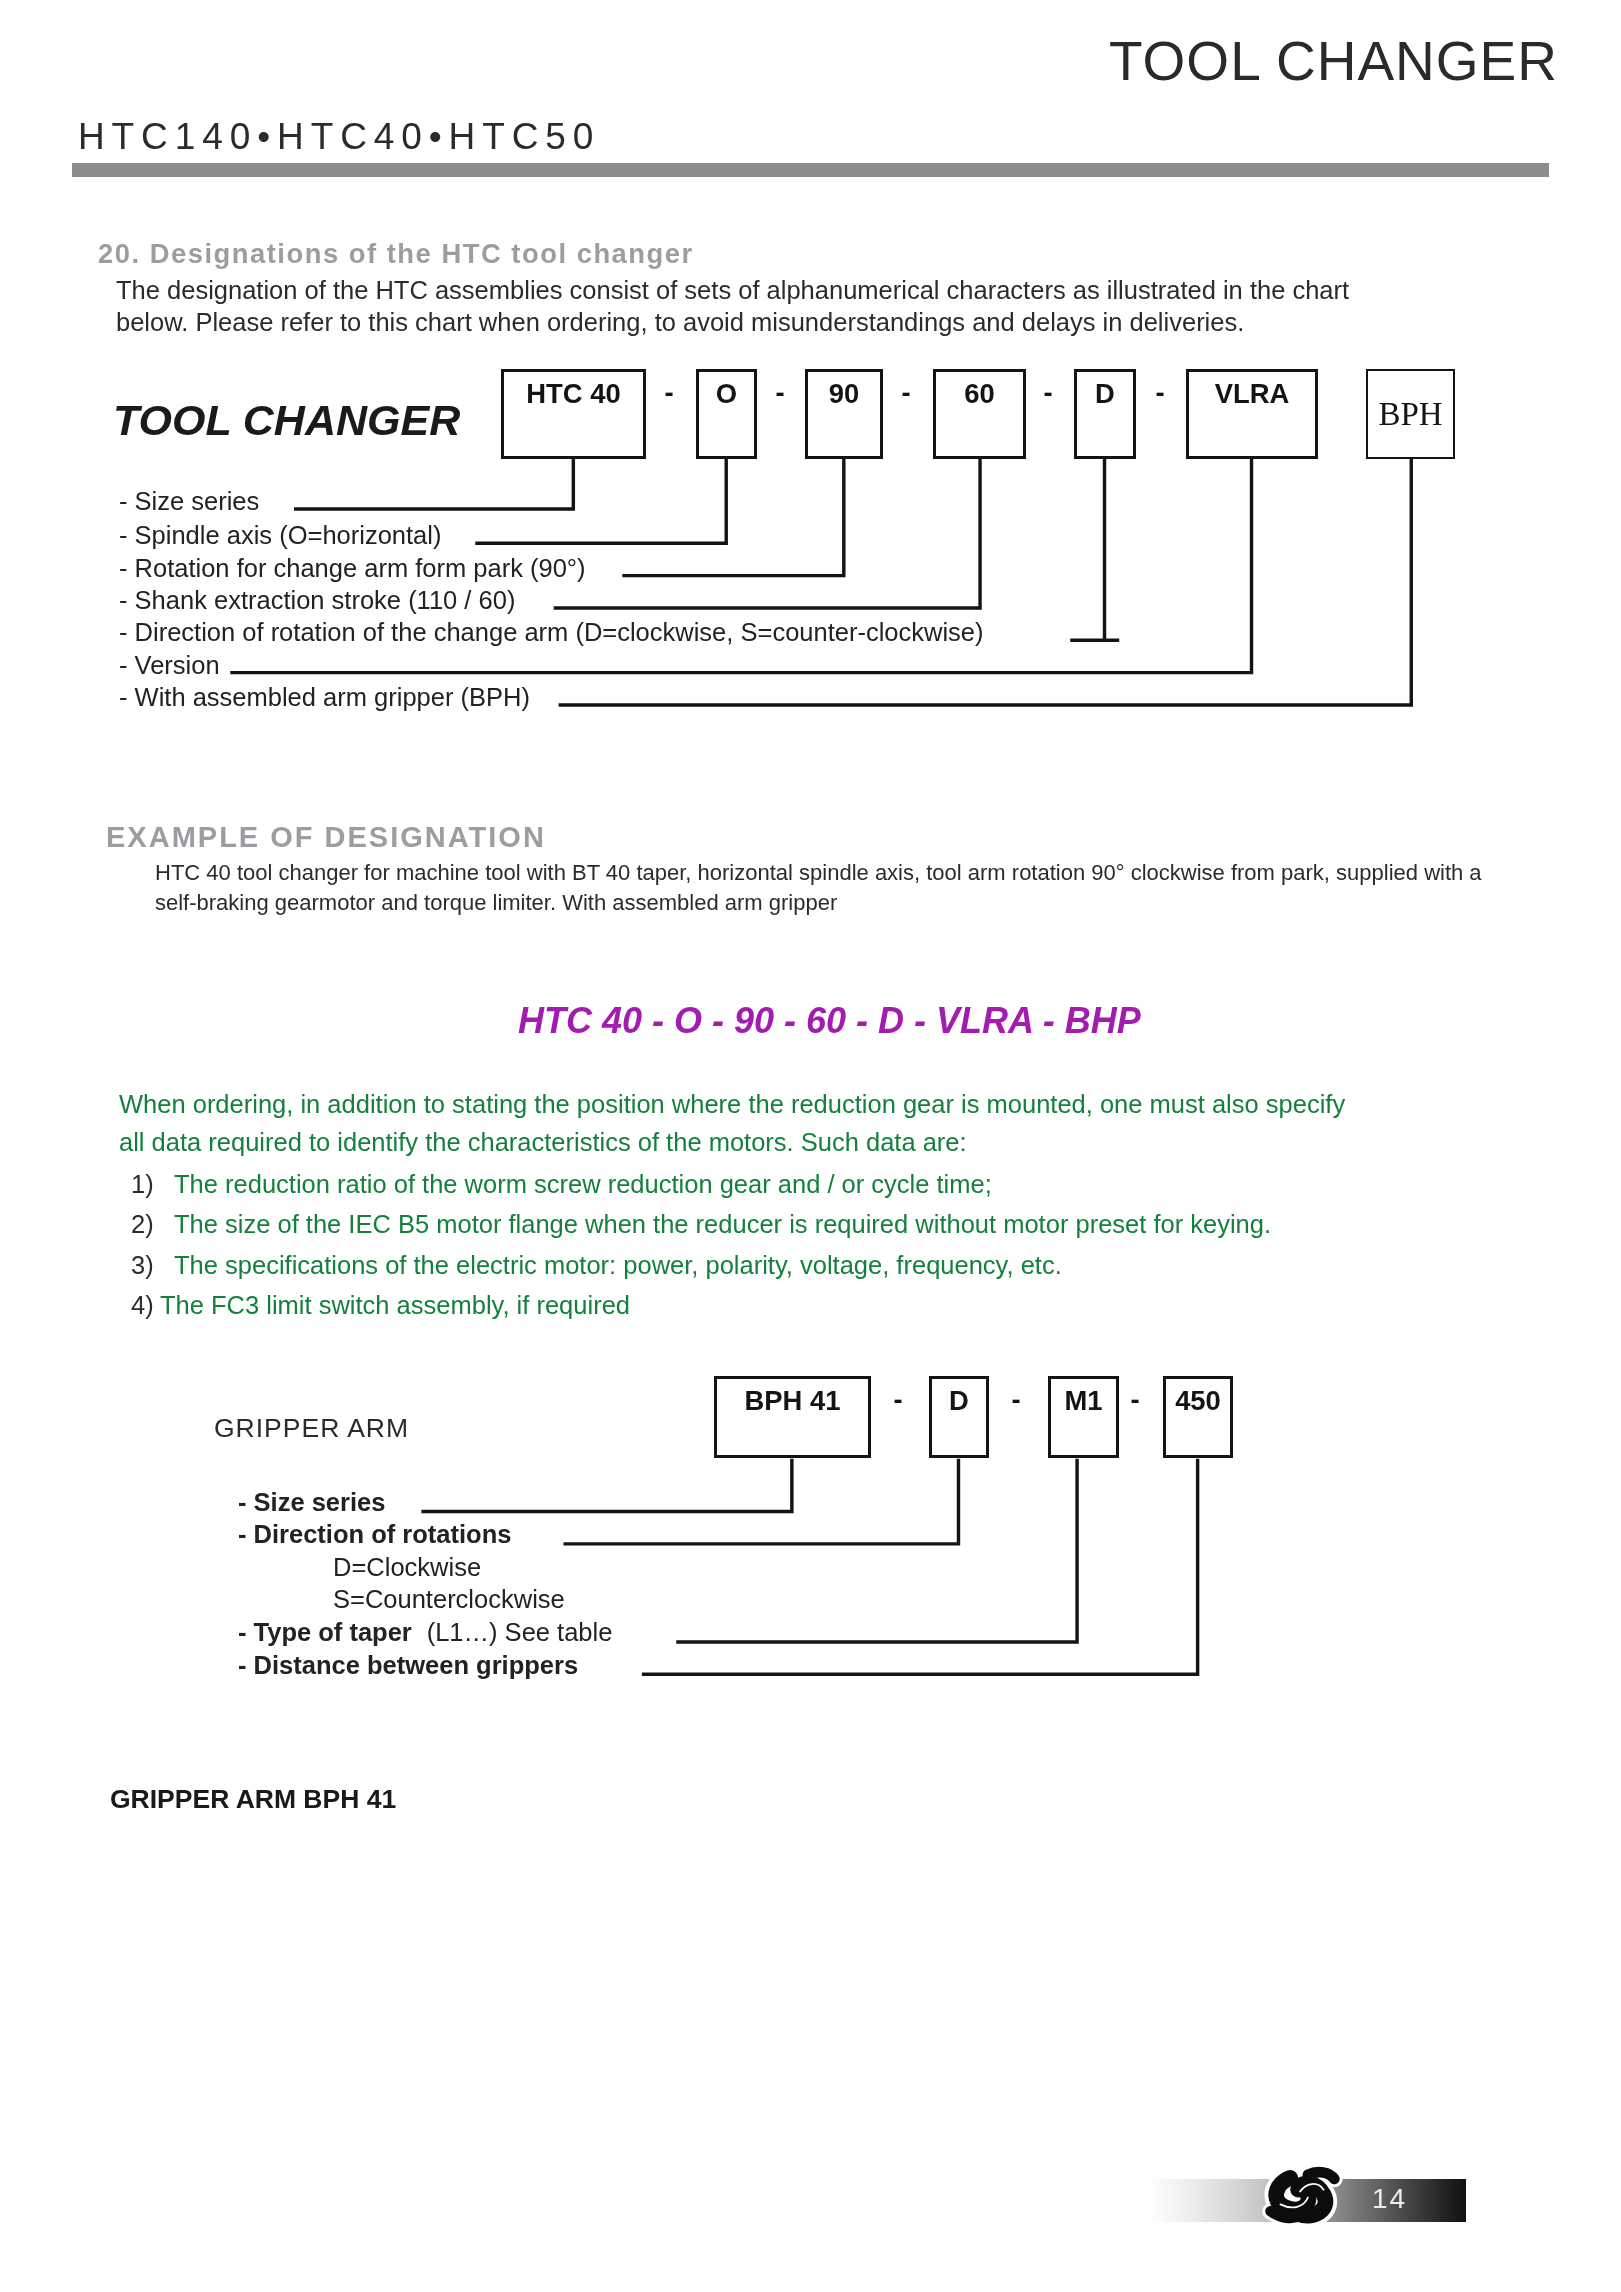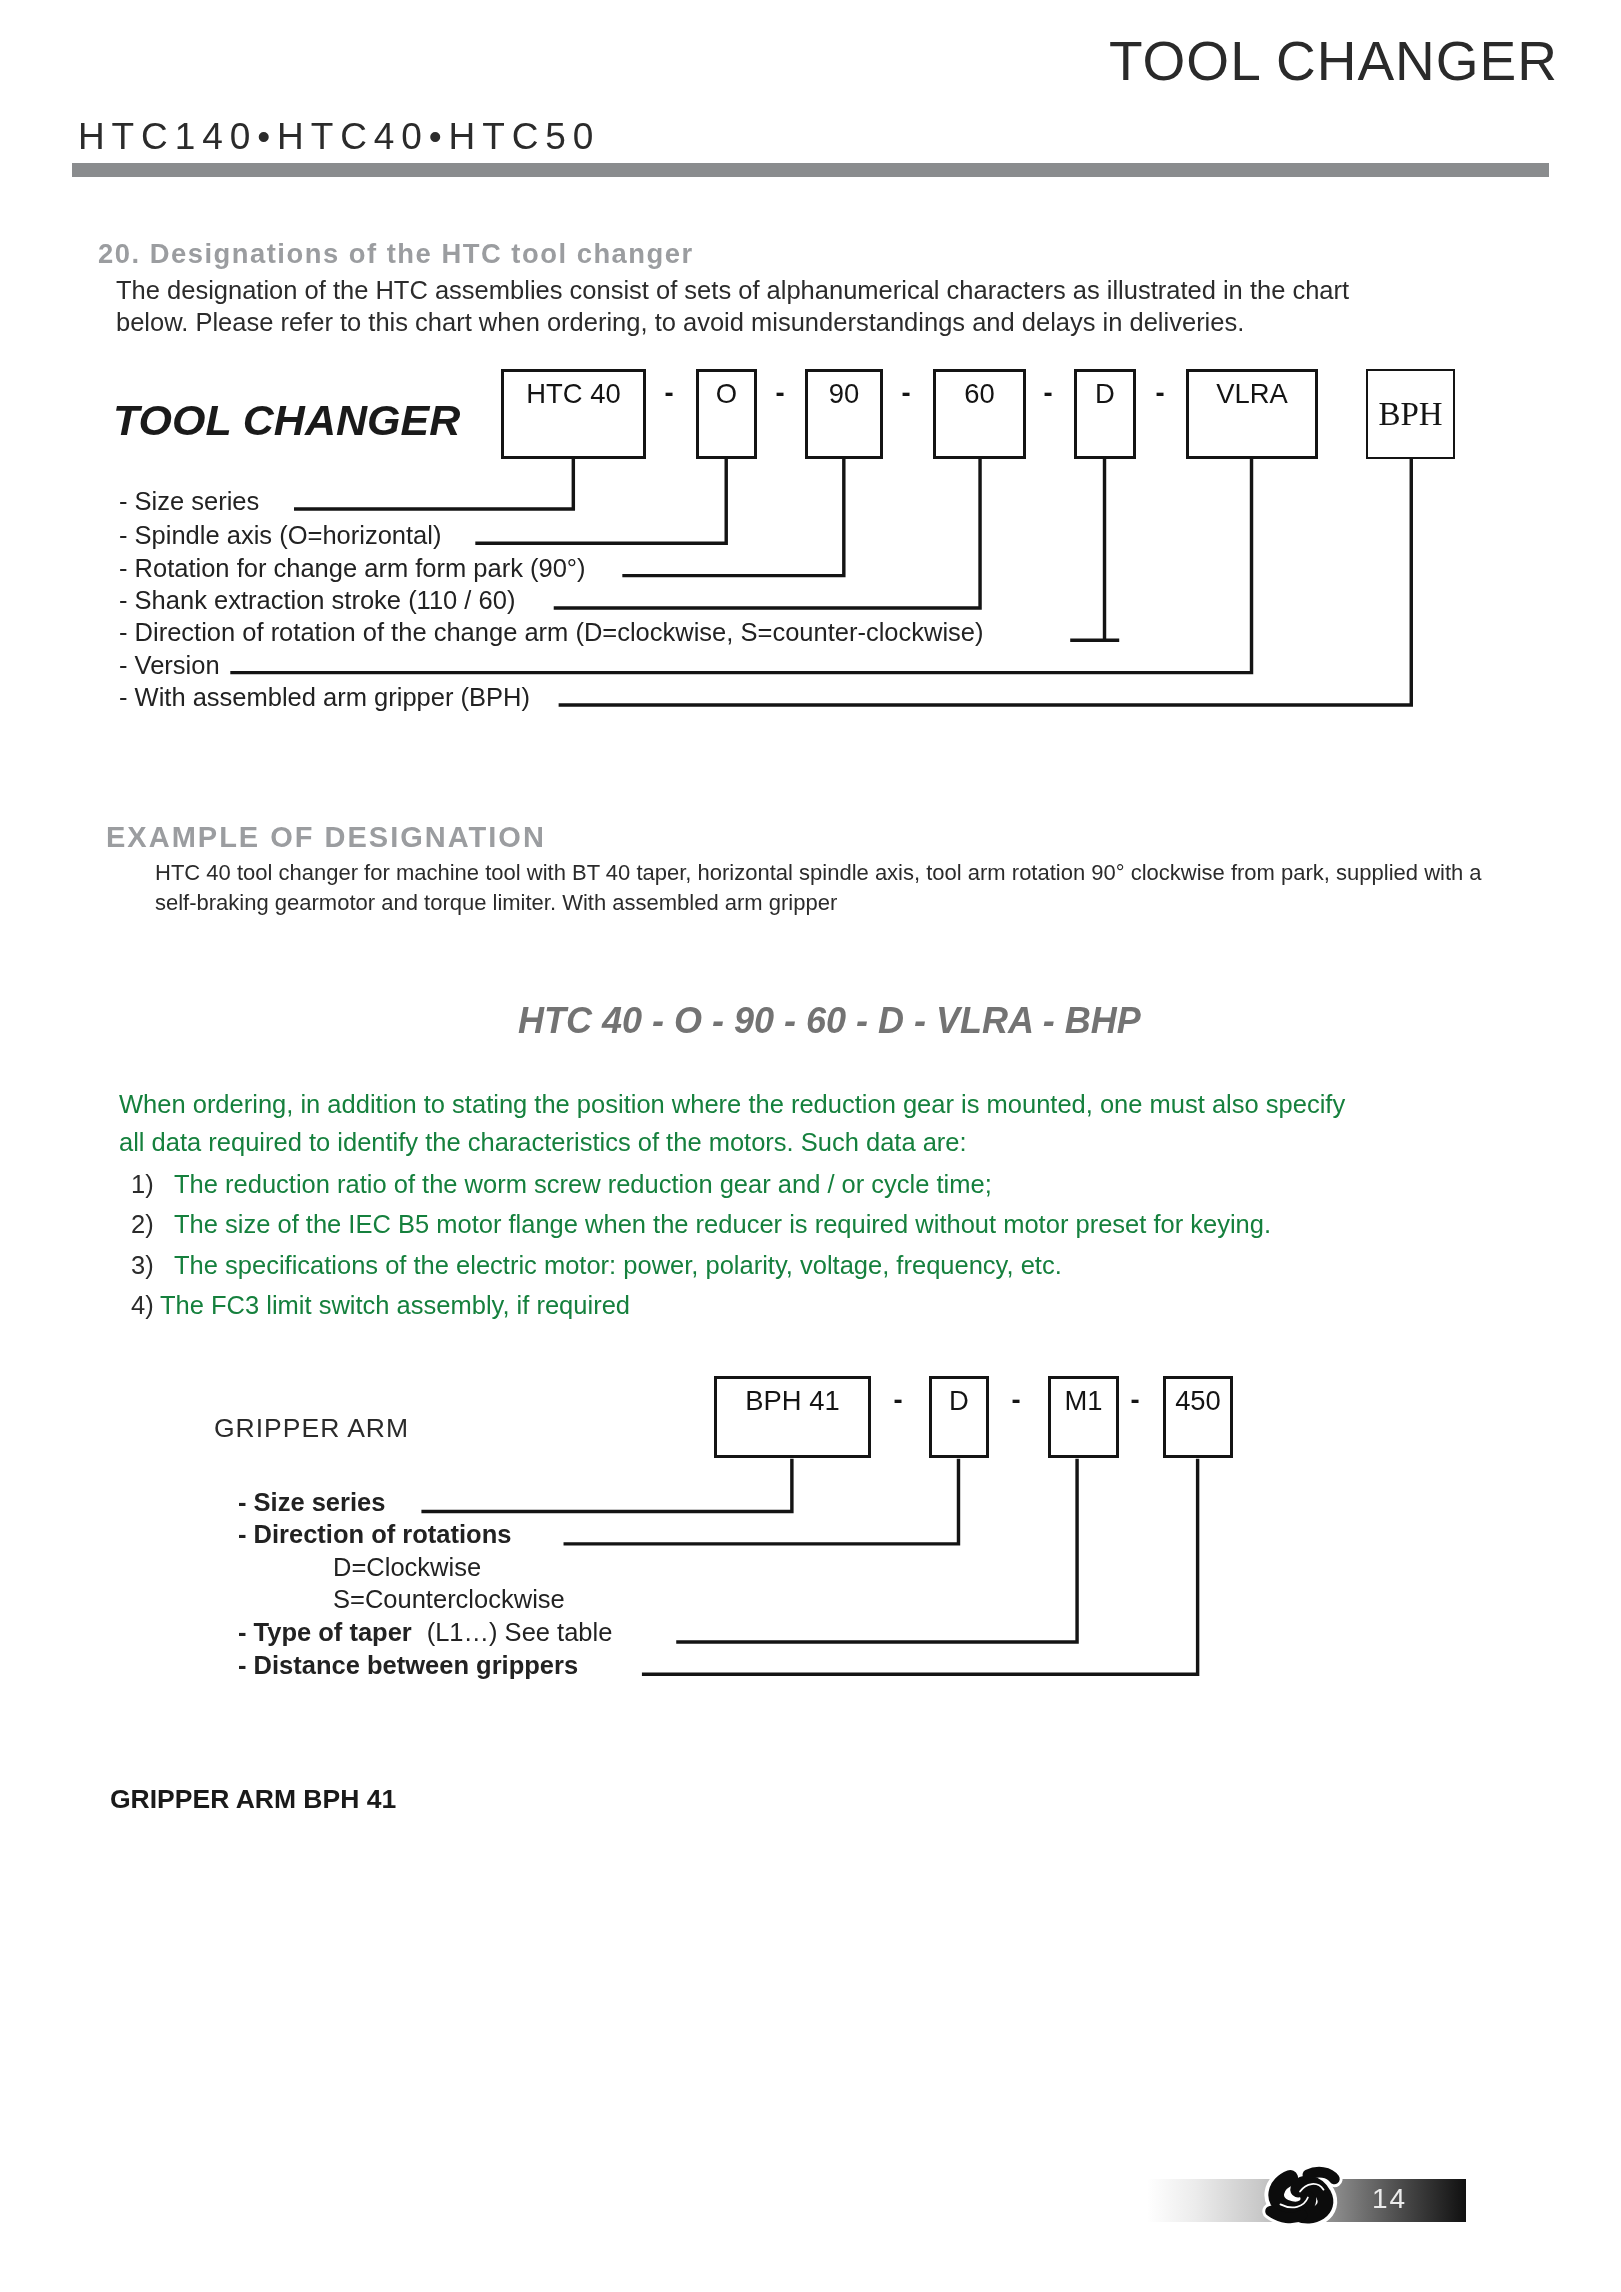--- a/index.html
+++ b/index.html
@@ -12,34 +12,34 @@
   
   .doc-title { top:29px; right:63px; font-size:55px; font-weight:400; color:#2a2a2a; letter-spacing:1px; white-space:nowrap; }
   .models { top:116px; left:78px; font-size:37px; font-weight:400; color:#2b2b2b; letter-spacing:6.9px; white-space:nowrap; }
   .rule { top:163px; left:72px; width:1477px; height:13.7px; background:#8a8c8e; }
   
   .sec-heading { top:238px; left:98px; font-size:27.4px; font-weight:bold; color:#9b9da0; letter-spacing:1.5px; white-space:nowrap; }
   .body-line { font-size:25.5px; color:#2b2b2b; white-space:nowrap; }
   
   .dg-label { top:396px; left:113px; font-size:43px; font-weight:bold; font-style:italic; color:#1a1a1a; white-space:nowrap; }
   .box { box-sizing:border-box; border:3.9px solid #141414; background:#fff; text-align:center;
-         font-weight:normal; font-size:27.4px; color:#141414; padding-top:5.9px; }
+         font-weight:bold; font-size:27.4px; color:#141414; padding-top:5.9px; }
   .box.d1 { top:369px; height:90px; }
   .box.d2 { top:1376px; height:82px; }
   .box.serif { font-family:"Liberation Serif", serif; font-weight:400; font-size:33px;
                display:flex; align-items:center; justify-content:center; padding:0; border-width:2.9px; }
   .dash { font-weight:bold; font-size:27.4px; color:#141414; transform:translateX(-50%); }
   .dash.d1 { top:377px; }
   .dash.d2 { top:1384px; }
   .desig { font-size:25.5px; color:#222; white-space:nowrap; }
   .desig.b { font-weight:bold; }
   
   .ex-heading { top:821px; left:106px; font-size:29px; font-weight:bold; color:#9b9da0; letter-spacing:2px; white-space:nowrap; }
   .ex-body { font-size:22px; color:#2b2b2b; white-space:nowrap; }
-  .code-line { top:1000px; left:518px; font-size:36px; font-weight:bold; font-style:italic; color:#737373; white-space:nowrap; }
+  .code-line { top:1000px; left:518px; font-size:36px; font-weight:bold; font-style:italic; color:#a21caf; white-space:nowrap; }
   
   .ord-line { font-size:25.5px; color:#15803d; white-space:nowrap; }
   .ord-num { font-size:25.5px; color:#2b2b2b; }
   
   .gripper-label { top:1413px; left:214px; font-size:26.5px; color:#2b2b2b; letter-spacing:1px; white-space:nowrap; }
   .gr-example { top:1718px; left:110px; font-size:25.5px; color:#2b2b2b; white-space:nowrap; }
   .gr-product { top:1784px; left:110px; font-size:26.5px; font-weight:bold; color:#1a1a1a; white-space:nowrap; }
   
   .footer-bar { top:2179px; left:1147px; width:319px; height:43px;
     background:linear-gradient(90deg,#ffffff 0%,#ececec 15%,#c9c9c9 35%,#8e8e8e 58%,#4a4a4a 80%,#101010 100%); }

